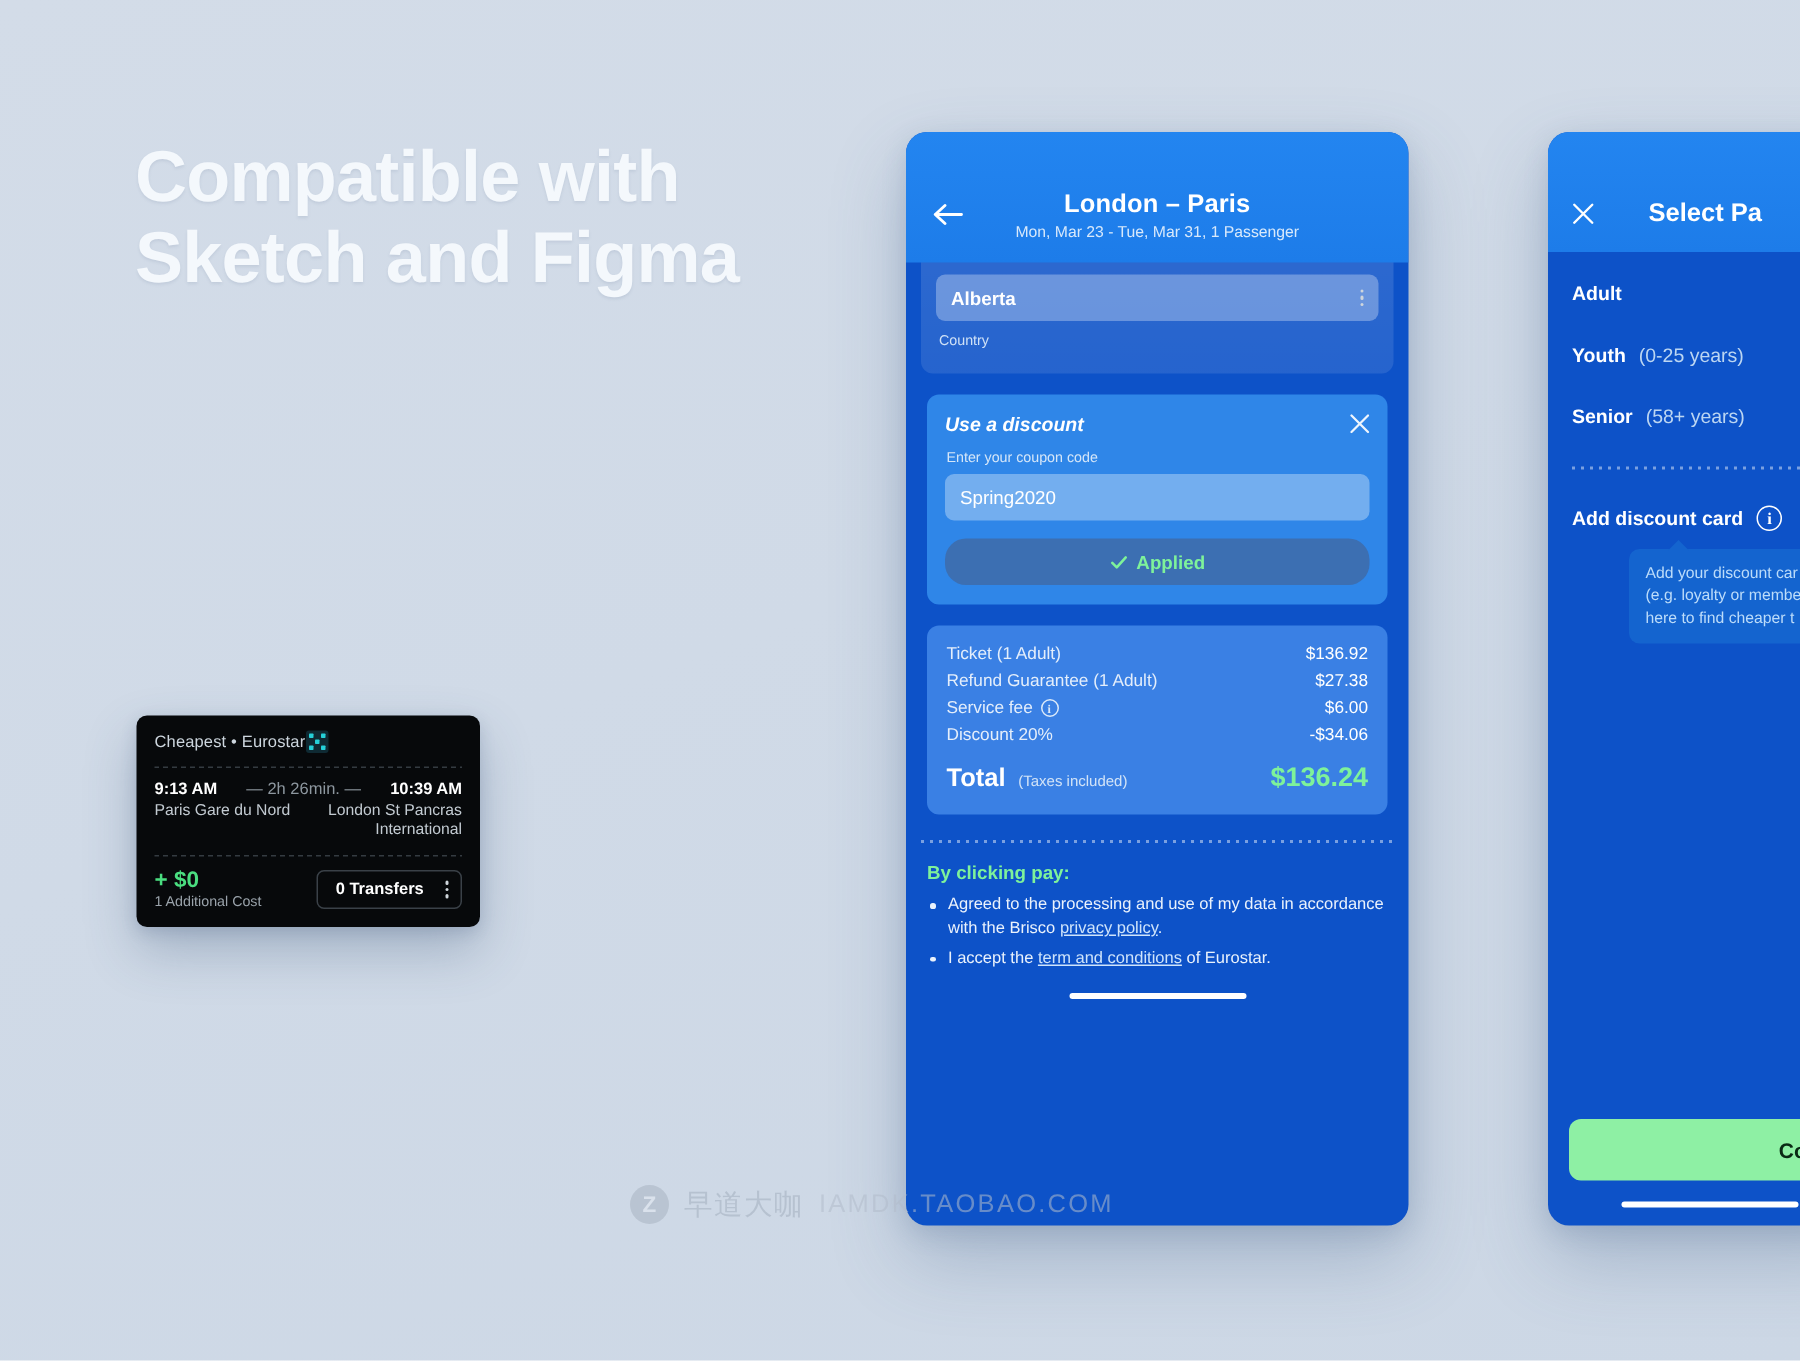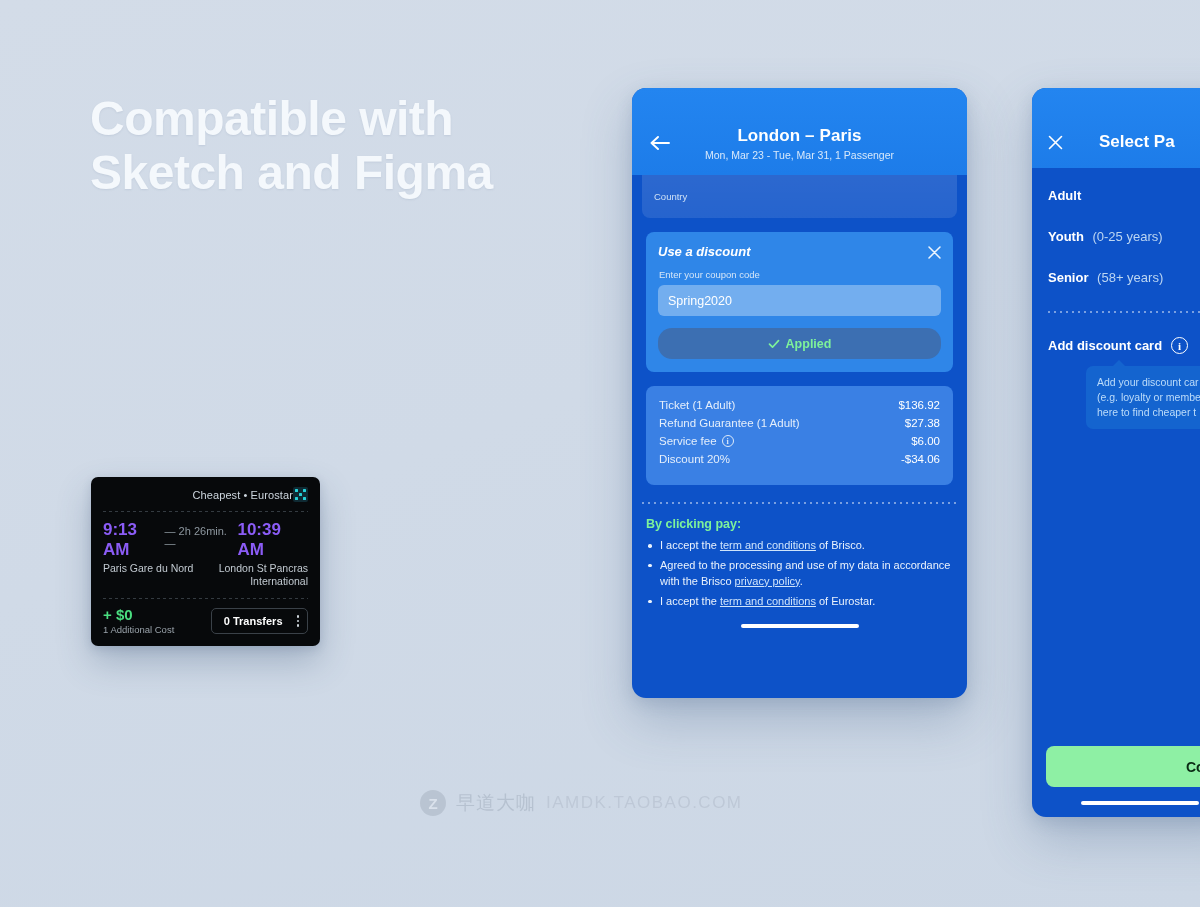--- a/index.html
+++ b/index.html
@@ -30,42 +30,42 @@
   .trip-card {
     position: absolute;
     left: 91px; top: 477px;
     width: 229px;
     background: #07090b;
     border-radius: 7px;
     padding: 10px 12px 11px 12px;
     color: #e9eef3;
     box-shadow: 0 16px 34px rgba(60,85,120,0.30), 0 3px 10px rgba(60,85,120,0.18);
   }
-  .trip-top { display: flex; align-items: center; justify-content: flex-end; }
+  .trip-top { display: flex; align-items: center; justify-content: flex-start; }
   .trip-tag { font-size: 11px; color: #cdd6de; letter-spacing: .1px; }
   .qr-icon {
     width: 15px; height: 15px;
     background: #0f2a33;
     border-radius: 2px;
     display: grid;
     grid-template-columns: 1fr 1fr 1fr;
     grid-template-rows: 1fr 1fr 1fr;
     gap: 1px;
     padding: 2px;
   }
   .qr-icon i { background: #25d0d8; border-radius: .5px; display: block; }
   .qr-icon i.off { background: transparent; }
 
   .dashed-sep {
     height: 1px;
     margin: 9px 0 8px 0;
     background-image: repeating-linear-gradient(to right, #343b41 0 3px, transparent 3px 6px);
   }
   .trip-times { display: flex; align-items: baseline; justify-content: space-between; }
-  .t-time { font-size: 17px; font-weight: bold; color: #8b5cf6; }
+  .t-time { font-size: 11px; font-weight: bold; color: #ffffff; }
   .t-dur { font-size: 11px; color: #8d979f; }
   .trip-stations { display: flex; justify-content: space-between; margin-top: 2px; }
   .t-station { font-size: 10.5px; color: #c2cad1; line-height: 1.28; }
   .t-station.right { text-align: right; max-width: 96px; }
 
   .trip-bottom { display: flex; align-items: center; justify-content: space-between; }
   .t-price { font-size: 15px; font-weight: bold; color: #4ade80; line-height: 1.05; }
   .t-sub { font-size: 9.5px; color: #9aa3ab; margin-top: 1px; }
   .transfers-btn {
     display: flex; align-items: center; gap: 14px;
@@ -80,21 +80,21 @@
   .vdots i { width: 2.5px; height: 2.5px; border-radius: 50%; background: #cfd6dc; display: block; }
 
   
   .phone {
     position: absolute;
     border-radius: 14px;
     overflow: hidden;
     background: #0d52c8;
     box-shadow: 0 22px 50px rgba(70,100,140,0.30), 0 5px 16px rgba(70,100,140,0.18);
   }
-  .phone-center { left: 632px; top: 88px; width: 335px; height: 610px; }
+  .phone-center { left: 604px; top: 88px; width: 335px; height: 729px; }
   .phone-right  { left: 1032px; top: 88px; width: 215px; height: 729px; }
 
   .ph-header {
     background: linear-gradient(180deg, #2385f0 0%, #1d7ce9 100%);
     padding: 38px 16px 14px 16px;
     position: relative;
     text-align: center;
   }
   .back-arrow {
     position: absolute; left: 18px; top: 48px;
@@ -334,20 +334,28 @@
         <path d="M8 1 L1.5 7 L8 13 M1.5 7 L19 7" fill="none" stroke="#ffffff" stroke-width="1.9" stroke-linecap="round" stroke-linejoin="round"></path>
       </svg>
     </div>
     <div class="ph-title">London – Paris</div>
     <div class="ph-sub">Mon, Mar 23 - Tue, Mar 31, 1 Passenger</div>
   </div>
 
   <div class="ph-body">
 
     <div class="fields-block">
+      <div class="field">
+        <span class="val">Alberta</span>
+        <span class="vdots">
+            <i></i>
+            <i></i>
+            <i></i>
+          </span>
+      </div>
       <div class="field-label">Country</div>
     </div>
 
     <div class="discount-card">
       <div class="dc-head">
         <div class="dc-title">Use a discount</div>
         <div class="x-icon">
           <svg width="13" height="13" viewBox="0 0 13 13">
             <path d="M1 1 L12 12 M12 1 L1 12" stroke="#ffffff" stroke-width="1.5" stroke-linecap="round"></path>
           </svg>
@@ -378,28 +386,34 @@
         <div class="p-name">
           <span>Service fee</span>
           <span class="info-i">i</span>
         </div>
         <div class="p-val">$6.00</div>
       </div>
       <div class="p-row">
         <div class="p-name">Discount 20%</div>
         <div class="p-val">-$34.06</div>
       </div>
+      <div class="total-row">
+        <div>
+          <span class="total-l">Total</span>
+          <span class="total-note">(Taxes included)</span>
+        </div>
+        <div class="total-v">$136.24</div>
+      </div>
     </div>
 
     <div class="dots-divider"></div>
 
     <div class="terms">
       <div class="terms-title">By clicking pay:</div>
 
-      <div class="term-item"><span>I accept the </span><a href="#">term and conditions</a><span> of Brisco.</span></div>
 
       <div class="term-item"><span>Agreed to the processing and use of my data in accordance with the Brisco </span><a href="#">privacy policy</a><span>.</span></div>
 
       <div class="term-item"><span>I accept the </span><a href="#">term and conditions</a><span> of Eurostar.</span></div>
     </div>
 
 
     <div class="home-ind"></div>
   </div>
 </div>

